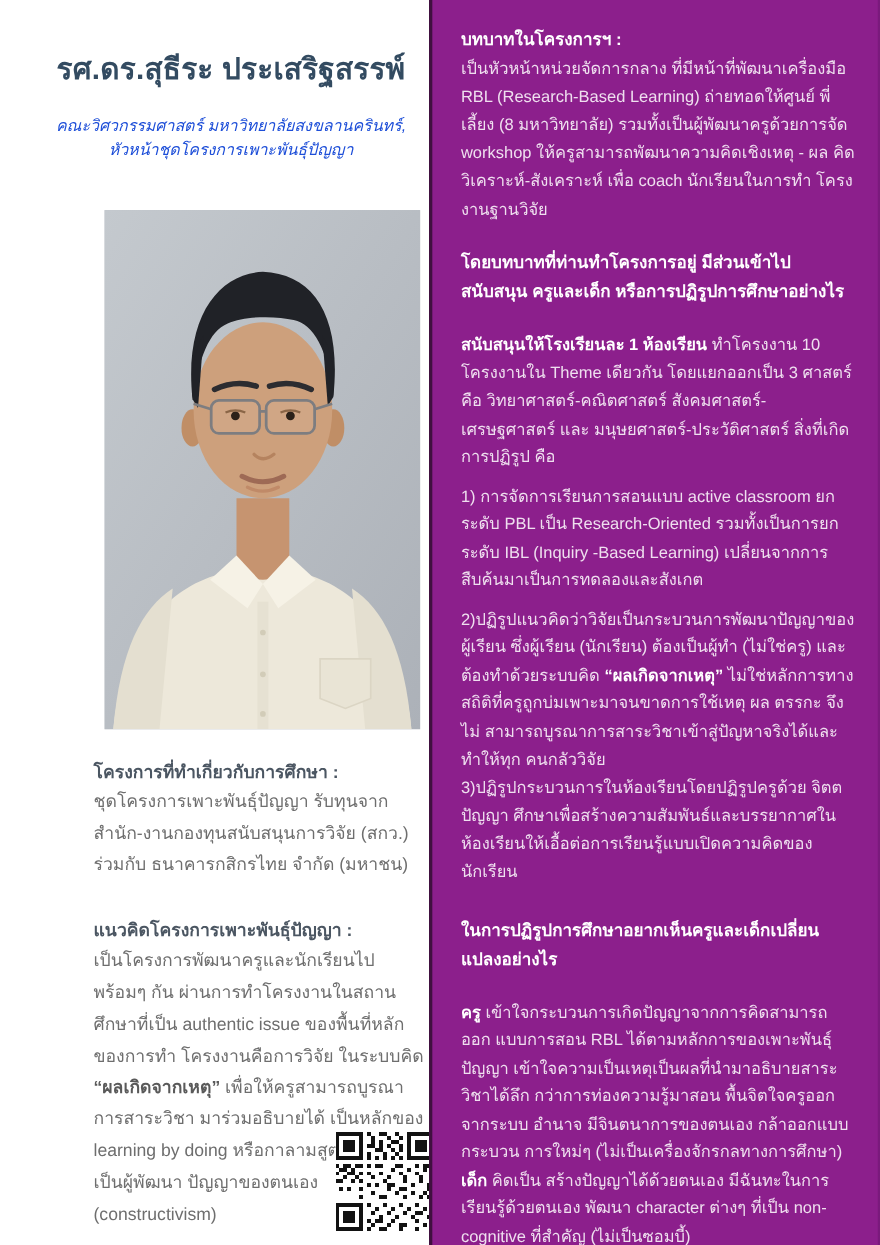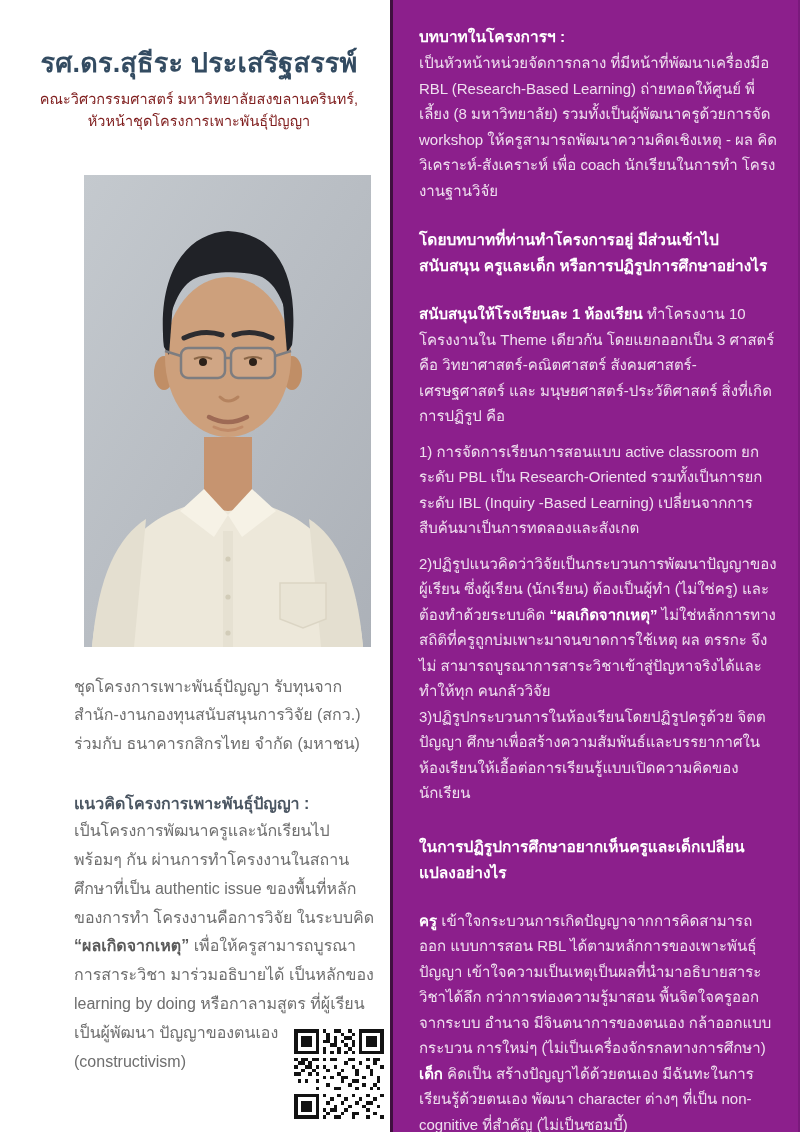--- a/index.html
+++ b/index.html
@@ -4,31 +4,31 @@
 <style>
   * { margin:0; padding:0; box-sizing:border-box; }
   html,body { background:#ffffff; }
   body { font-family:"Liberation Sans","DejaVu Sans",sans-serif; }
   .page {
     position:relative; width:800px; height:1132px;
     background:#ffffff; overflow:hidden;
   }
   
   .left-col {
-    position:absolute; left:4px; top:0; width:390px; height:1132px;
+    position:absolute; left:15px; top:0; width:390px; height:1132px;
     background:#ffffff;
   }
   .person-name {
     margin-top:46px; text-align:center;
     font-size:27px; font-weight:bold; color:#334B61;
     line-height:1.3; letter-spacing:0.2px;
   }
   .affiliation {
-    margin-top:8px; text-align:center;
-    font-size:14.5px; color:#7f1d1d; line-height:1.5;
+    margin-top:24px; text-align:center;
+    font-size:14.5px; color:#1d4ed8; line-height:1.5;font-style:italic;
   }
   .photo {
     margin:42px 0 0 80px; width:287px; height:472px;
     overflow:hidden; background:#b8bdc3;
   }
   .lsec { margin:26px 20px 0 70px; width:302px; }
   .lsec.second { margin-top:31px; }
   .lhead {
     font-size:16px; font-weight:bold; color:#4B5662; line-height:1.7;
   }
@@ -125,20 +125,21 @@
         <path d="M160,184 q9,-4 18,0" stroke="#8a6647" stroke-width="2" fill="none"></path>
 
         <path d="M136,222 q8,8 18,0" stroke="#b5835f" stroke-width="3" fill="none" stroke-linecap="round"></path>
 
         <path d="M125,242 q19,10 38,0" stroke="#9e6a55" stroke-width="4.5" fill="none" stroke-linecap="round"></path>
         <path d="M130,252 q14,7 28,0" stroke="#c08a68" stroke-width="3" fill="none" stroke-linecap="round"></path>
       </svg>
     </div>
 
     <div class="lsec">
+      <div class="lhead">โครงการที่ทำเกี่ยวกับการศึกษา :</div>
       <div class="lbody">ชุดโครงการเพาะพันธุ์ปัญญา รับทุนจากสำนัก-งานกองทุนสนับสนุนการวิจัย (สกว.) ร่วมกับ ธนาคารกสิกรไทย จำกัด (มหาชน)</div>
     </div>
 
     <div class="lsec second">
       <div class="lhead">แนวคิดโครงการเพาะพันธุ์ปัญญา :</div>
       <div class="lbody"><span>เป็นโครงการพัฒนาครูและนักเรียนไปพร้อมๆ กัน ผ่านการทำโครงงานในสถานศึกษาที่เป็น authentic issue ของพื้นที่หลักของการทำ โครงงานคือการวิจัย ในระบบคิด </span><b>“ผลเกิดจากเหตุ”</b><span> เพื่อให้ครูสามารถบูรณาการสาระวิชา มาร่วมอธิบายได้  เป็นหลักของ learning by doing หรือกาลามสูตร ที่ผู้เรียนเป็นผู้พัฒนา ปัญญาของตนเอง (constructivism)</span></div>
     </div>
 
     <div class="qr">
       <svg width="90" height="92" viewBox="0 0 25 25" xmlns="http://www.w3.org/2000/svg" shape-rendering="crispEdges">

